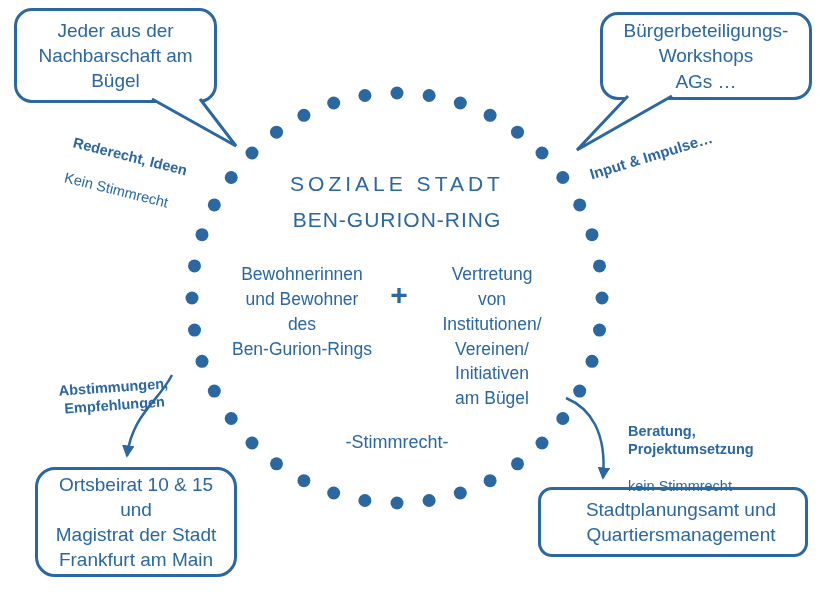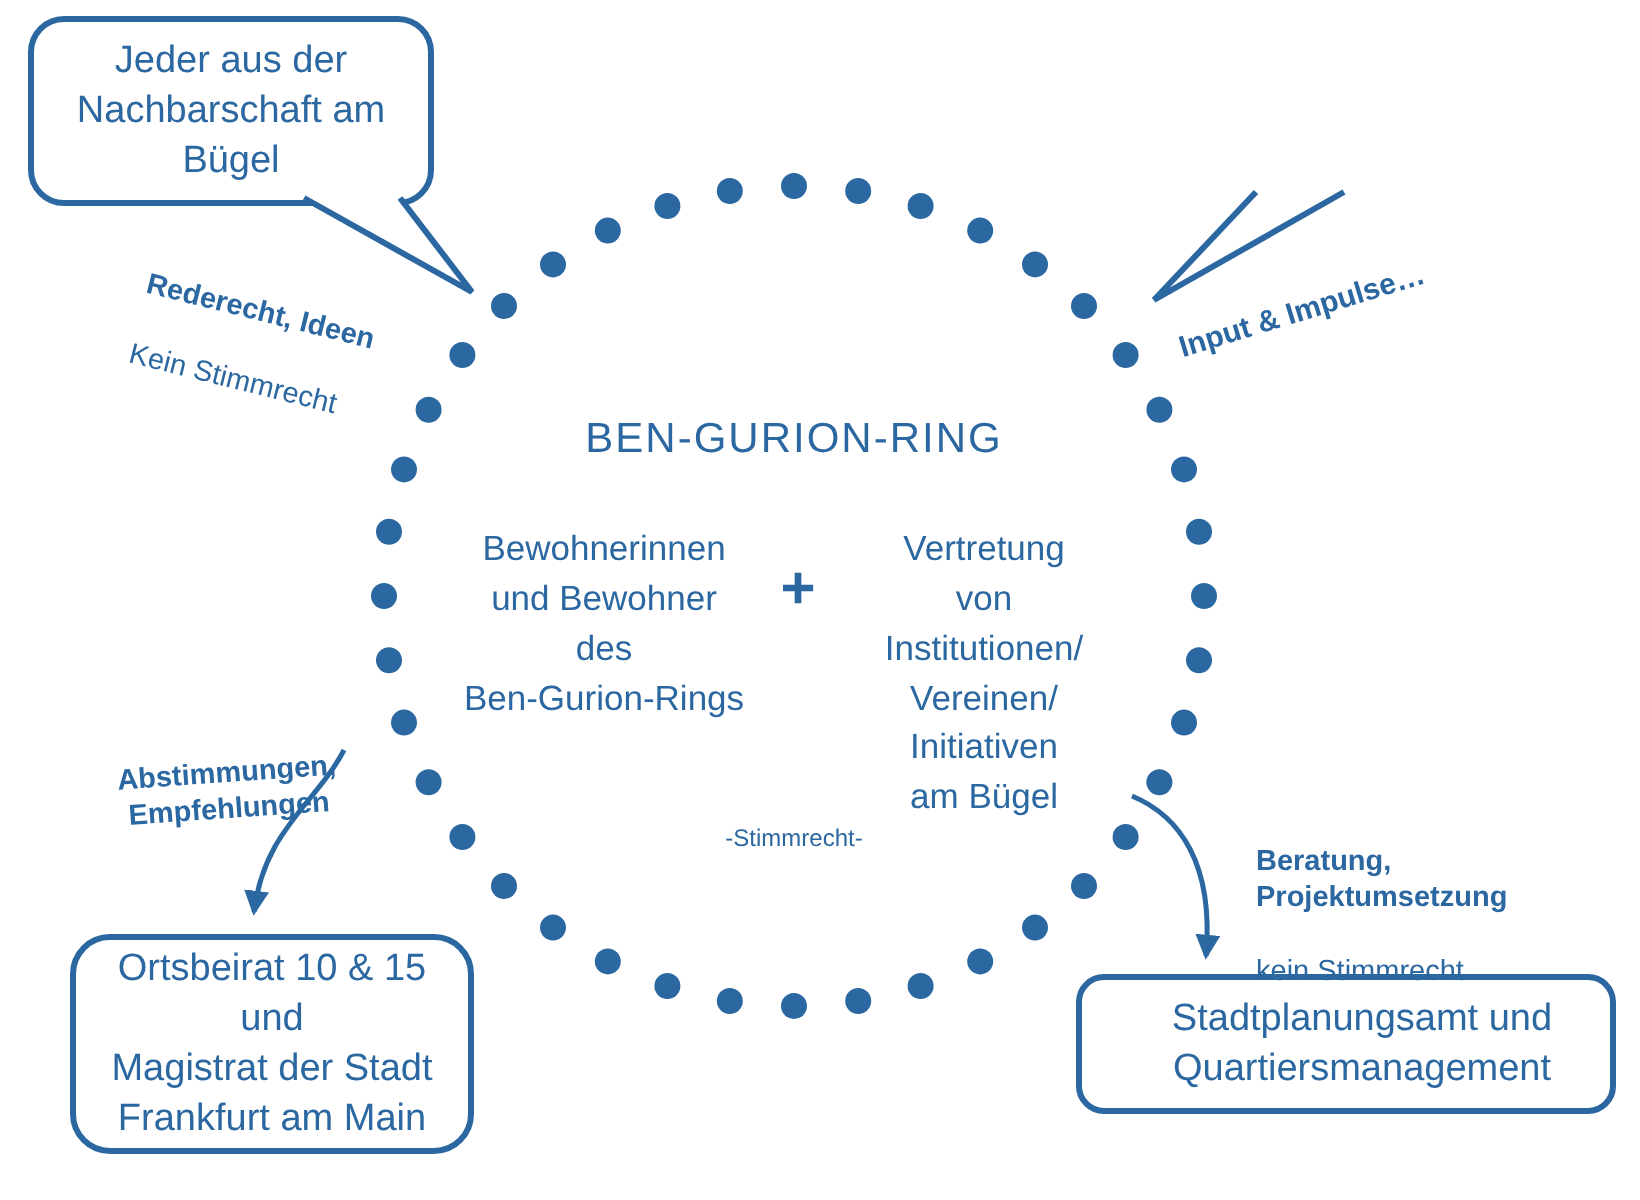--- a/index.html
+++ b/index.html
@@ -31,21 +31,21 @@
   .note-bl { left:44px;  top:360px; width:140px; text-align:center; transform:rotate(-4deg); }
   .note-br { left:628px; top:404px; }
 
   .ctext { position:absolute; z-index:2; text-align:center; white-space:pre-line; }
   .title    { left:247px; top:126px; width:300px; font-size:40px; font-weight:bold; letter-spacing:1px; }
   .subtitle1{ left:247px; top:172px; width:300px; font-size:21px; letter-spacing:4px; }
   .subtitle2{ left:247px; top:208px; width:300px; font-size:21px; letter-spacing:1px; }
   .group-left  { left:213px; top:262px; width:178px; font-size:17.5px; line-height:1.42; }
   .plus        { left:386px; top:278px; width:26px;  font-size:30px; font-weight:bold; }
   .group-right { left:406px; top:262px; width:172px; font-size:17.5px; line-height:1.42; }
-  .stimmrecht  { left:297px; top:412px; width:200px; font-size:12px; }
+  .stimmrecht  { left:297px; top:432px; width:200px; font-size:18px; }
 </style>
 </head>
 <body>
 
 <div class="canvas">
 
   <svg id="decor" class="layer">
     <defs>
       <marker id="arrow" viewBox="0 0 10 10" refX="8.5" refY="5" markerWidth="5" markerHeight="5" orient="auto-start-reverse">
         <path d="M0,0 L10,5 L0,10 z" fill="#2b67a0"></path>
@@ -93,20 +93,23 @@
         <circle cx="592.0" cy="234.7" r="6.5"></circle>
         <circle cx="599.5" cy="265.9" r="6.5"></circle>
       </g>
     <path d="M172,375 C158,402 132,415 127,456" fill="none" stroke="#2b67a0" stroke-width="2.5" marker-end="url(#arrow)"></path>
     <path d="M566,398 C590,408 607,432 603,478" fill="none" stroke="#2b67a0" stroke-width="2.5" marker-end="url(#arrow)"></path>
   </svg>
 
   <div class="bubble bubble-tl">Jeder aus der
 Nachbarschaft am
 Bügel</div>
+  <div class="bubble bubble-tr">Bürgerbeteiligungs-
+Workshops
+AGs …</div>
   <div class="bubble bubble-bl">Ortsbeirat 10 &amp; 15
 und
 Magistrat der Stadt
 Frankfurt am Main</div>
   <div class="bubble bubble-br">Stadtplanungsamt und
 Quartiersmanagement</div>
 
   <svg id="tails" class="layer">
     <path d="M152,99 L236,146 L200,99" fill="#ffffff" stroke="#2b67a0" stroke-width="3"></path>
     <path d="M672,96 L577,150 L628,96" fill="#ffffff" stroke="#2b67a0" stroke-width="3"></path>
@@ -122,20 +125,21 @@
   <div class="note note-bl">
     <b>Abstimmungen,
 Empfehlungen</b>
   </div>
   <div class="note note-br">
     <b>Beratung,
 Projektumsetzung</b>
     <span>kein Stimmrecht</span>
   </div>
 
+  <div class="ctext subtitle1">SOZIALE STADT</div>
   <div class="ctext subtitle2">BEN-GURION-RING</div>
   <div class="ctext group-left">Bewohnerinnen
 und Bewohner
 des
 Ben-Gurion-Rings</div>
   <div class="ctext plus">+</div>
   <div class="ctext group-right">Vertretung
 von
 Institutionen/
 Vereinen/

